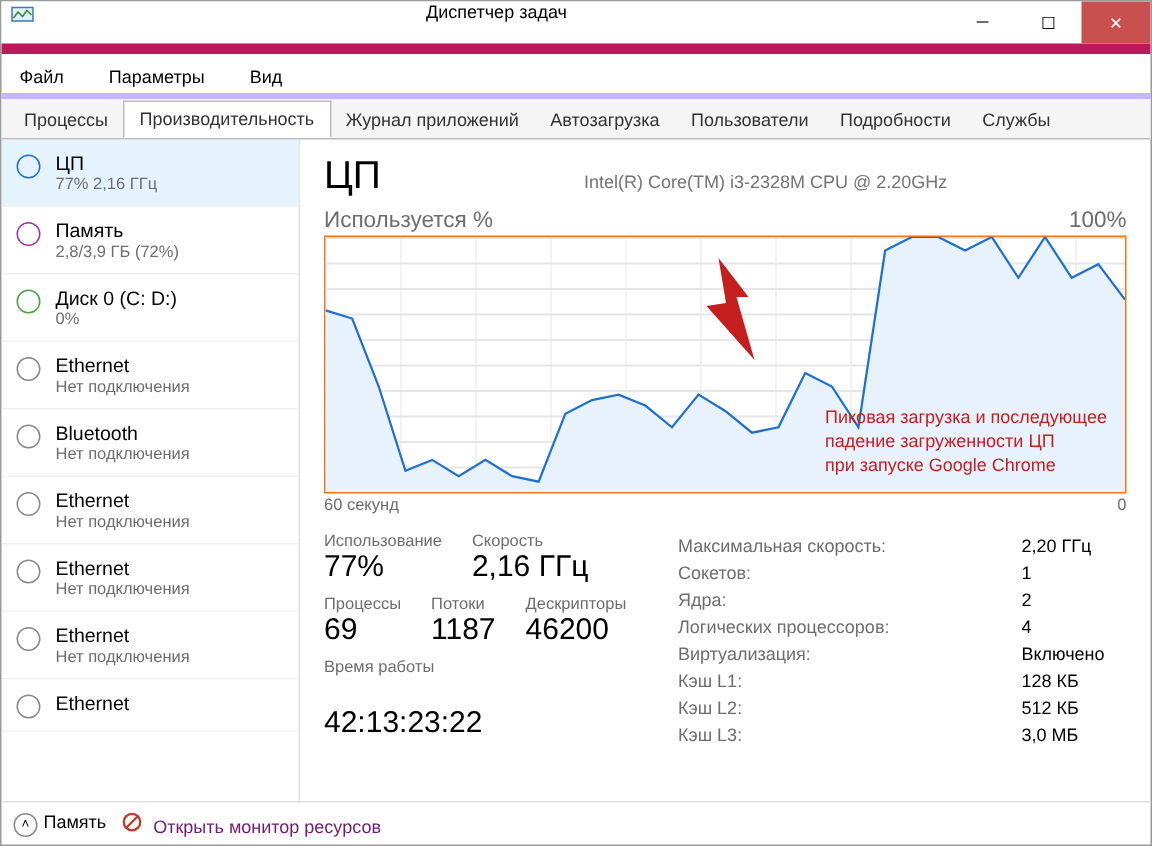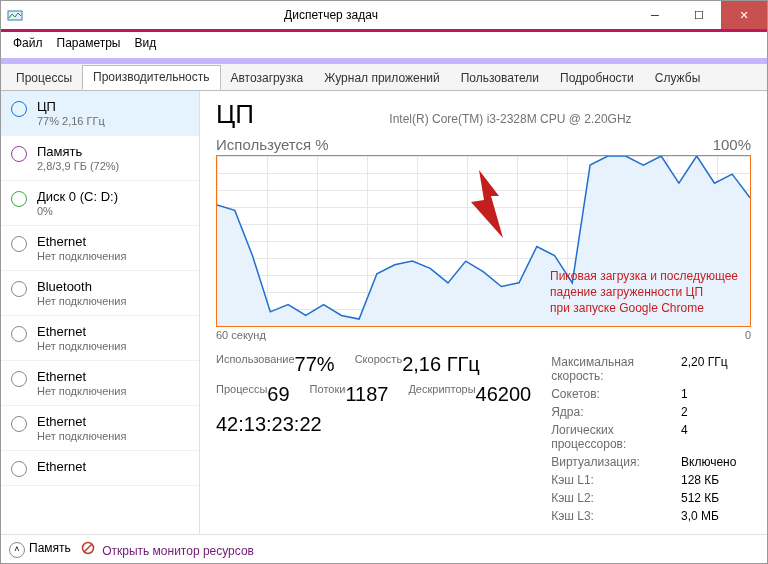--- a/index.html
+++ b/index.html
@@ -1,23 +1,23 @@
 <!DOCTYPE html>
 <html><head>
 <meta charset="utf-8">
 <style>
 html,body{margin:0;padding:0;font-family:"Segoe UI",Tahoma,sans-serif;font-size:12px;color:#000;background:#fff;width:768px;height:564px;overflow:hidden}
 .window{display:flex;flex-direction:column;height:100%;border:1px solid #9a9a9a;box-sizing:border-box;background:#fff}
-.titlebar{display:flex;align-items:center;height:28px;background:#fff;border-bottom:3px solid #be185d}
+.titlebar{display:flex;height:28px;background:#fff;border-bottom:7px solid #be185d}
 .titlebar .icon{width:16px;height:16px;margin:0 6px}
 .titlebar .title{flex:1;text-align:center;font-size:12px}
 .win-btns{display:flex;height:100%}
 .win-btn{width:44px;display:flex;align-items:center;justify-content:center;font-size:11px}
 .win-btn.close{background:#c8504f;color:#fff;width:46px}
-.menubar{display:flex;gap:2px;padding:2px 6px;height:22px;align-items:flex-start;border-bottom:6px solid #c4b5fd}
+.menubar{display:flex;gap:18px;padding:2px 6px;height:22px;align-items:flex-end;border-bottom:4px solid #c4b5fd}
 .menubar .menu-item{padding:2px 6px;border-radius:2px}
 .tabbar{display:flex;padding:0 4px;border-bottom:1px solid #bdbdbd;background:#f5f5f5;height:26px;align-items:flex-end}
 .tab{padding:4px 10px 5px;border:1px solid transparent;border-bottom:none;margin-right:-1px;color:#333;position:relative}
 .tab.active{background:#fff;border:1px solid #bdbdbd;border-bottom:1px solid #fff;z-index:1}
 .body{flex:1;display:flex;overflow:hidden}
 .sidebar{width:198px;border-right:1px solid #e0e0e0;overflow:hidden;display:flex;flex-direction:column}
 .sb-list{flex:1;overflow-y:auto}
 .sb-item{display:flex;align-items:flex-start;padding:8px 10px;gap:10px;border-bottom:1px solid #f1f1f1;cursor:default}
 .sb-item.selected{background:#e5f3ff}
 .sb-item .ring{width:14px;height:14px;border:1.5px solid #888;border-radius:50%;margin-top:2px;flex-shrink:0}
@@ -33,21 +33,21 @@
 .detail-sub{flex:1;text-align:center;font-size:12px;color:#737373}
 .chart-row{display:flex;justify-content:space-between;font-size:15px;color:#6d6d6d}
 .chart-box{border:1px solid #f97316;height:170px;margin:2px 0;background:#fff;position:relative;overflow:hidden}
 .chart-grid{position:absolute;inset:0;background-image:linear-gradient(to right,#e6e6e6 1px,transparent 1px),linear-gradient(to bottom,#e6e6e6 1px,transparent 1px);background-size:50px 17px}
 .chart-svg{position:absolute;inset:0}
 .annot-text{position:absolute;color:#c41e1e;font-size:12px;line-height:1.35;right:12px;top:112px;text-align:left}
 .chart-bottom{display:flex;justify-content:space-between;font-size:11px;color:#6d6d6d;margin-bottom:6px}
 .stats{display:flex;flex:1;overflow:hidden;margin-top:6px}
 .stats-left{flex:0 0 216px;display:flex;flex-direction:column}
 .stat-block{display:flex;gap:20px;border-bottom:1px dotted transparent;margin-bottom:6px}
-.stat-col{display:flex;}
+.stat-col{display:flex;flex-direction:column}
 .stat-label{font-size:11px;color:#6d6d6d}
 .stat-val{font-size:20px;margin-top:0}
 .stats-right{flex:1;margin-left:20px;font-size:12px}
 .stats-right .row{display:flex;padding:2px 0}
 .stats-right .lbl{flex:1;color:#6d6d6d}
 .stats-right .val{width:70px;text-align:left}
 .footer{display:flex;align-items:center;height:28px;border-top:1px solid #e0e0e0;padding:0 8px;gap:10px}
 .footer .link{color:#701a75;cursor:pointer}
 .footer .chevron{display:inline-block;width:14px;height:14px;border:1px solid #888;border-radius:50%;text-align:center;font-size:9px;line-height:13px;margin-right:4px}
 .no-icon{display:inline-flex;margin-right:4px}
@@ -73,22 +73,22 @@
 
   <div class="menubar">
     <div class="menu-item">Файл</div>
     <div class="menu-item">Параметры</div>
     <div class="menu-item">Вид</div>
   </div>
 
   <div class="tabbar">
     <div class="tab">Процессы</div>
     <div class="tab active">Производительность</div>
+    <div class="tab">Журнал приложений</div>
     <div class="tab">Автозагрузка</div>
-    <div class="tab">Журнал приложений</div>
     <div class="tab">Пользователи</div>
     <div class="tab">Подробности</div>
     <div class="tab">Службы</div>
   </div>
 
   <div class="body">
     <div class="sidebar">
       <div class="sb-list" id="sidebar-list">
           <div class="sb-item selected">
             <div class="ring blue"></div>
@@ -201,20 +201,21 @@
             <div class="stat-col">
               <span class="stat-label">Потоки</span>
               <span class="stat-val">1187</span>
             </div>
             <div class="stat-col">
               <span class="stat-label">Дескрипторы</span>
               <span class="stat-val">46200</span>
             </div>
           </div>
           <div class="stat-block" style="flex-direction:column">
+            <span class="stat-label">Время работы</span>
             <span class="stat-val">42:13:23:22</span>
           </div>
         </div>
         <div class="stats-right">
           <div class="row">
               <span class="lbl">Максимальная скорость:</span>
               <span class="val">2,20 ГГц</span>
             </div>
           <div class="row">
               <span class="lbl">Сокетов:</span>

